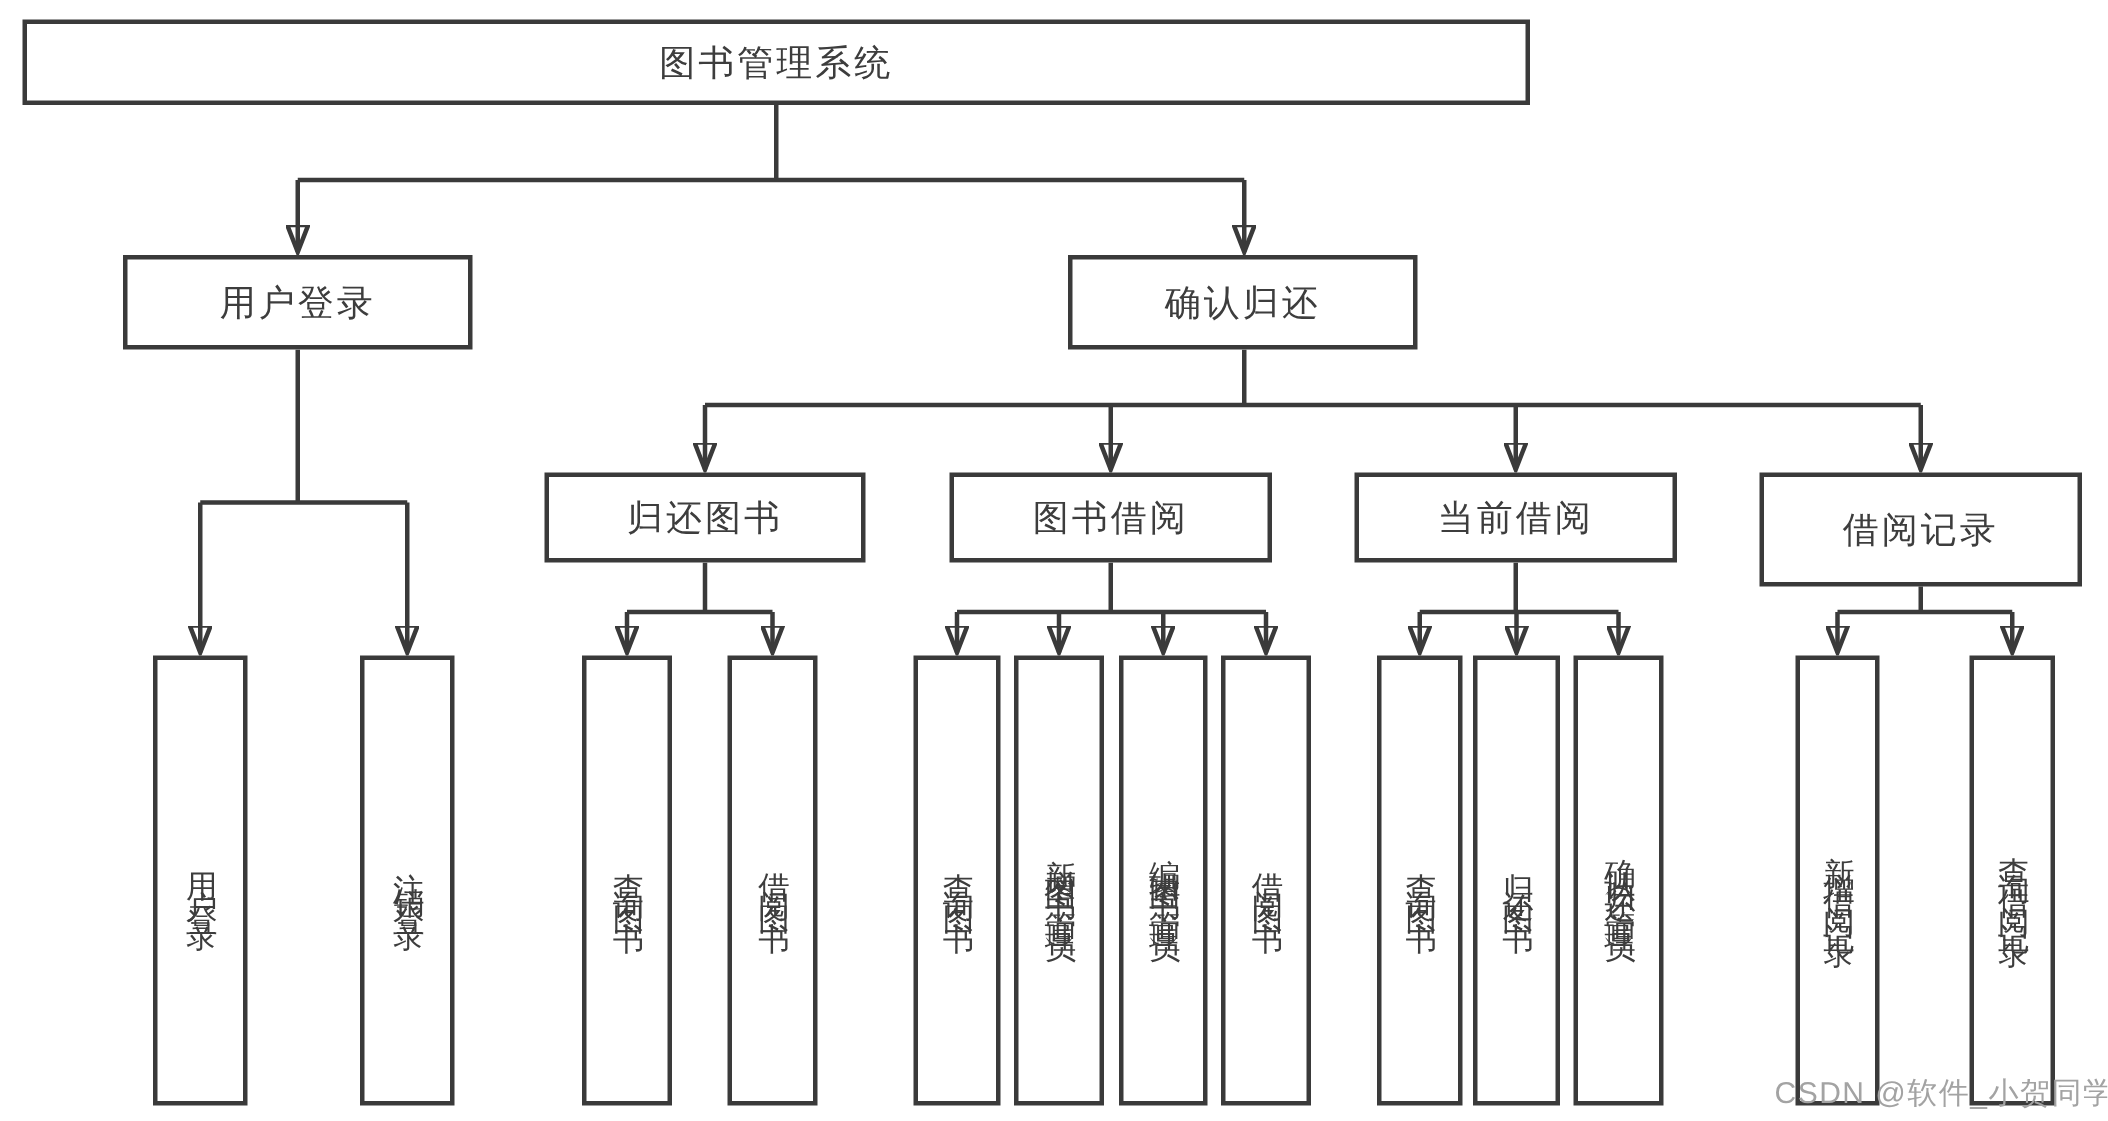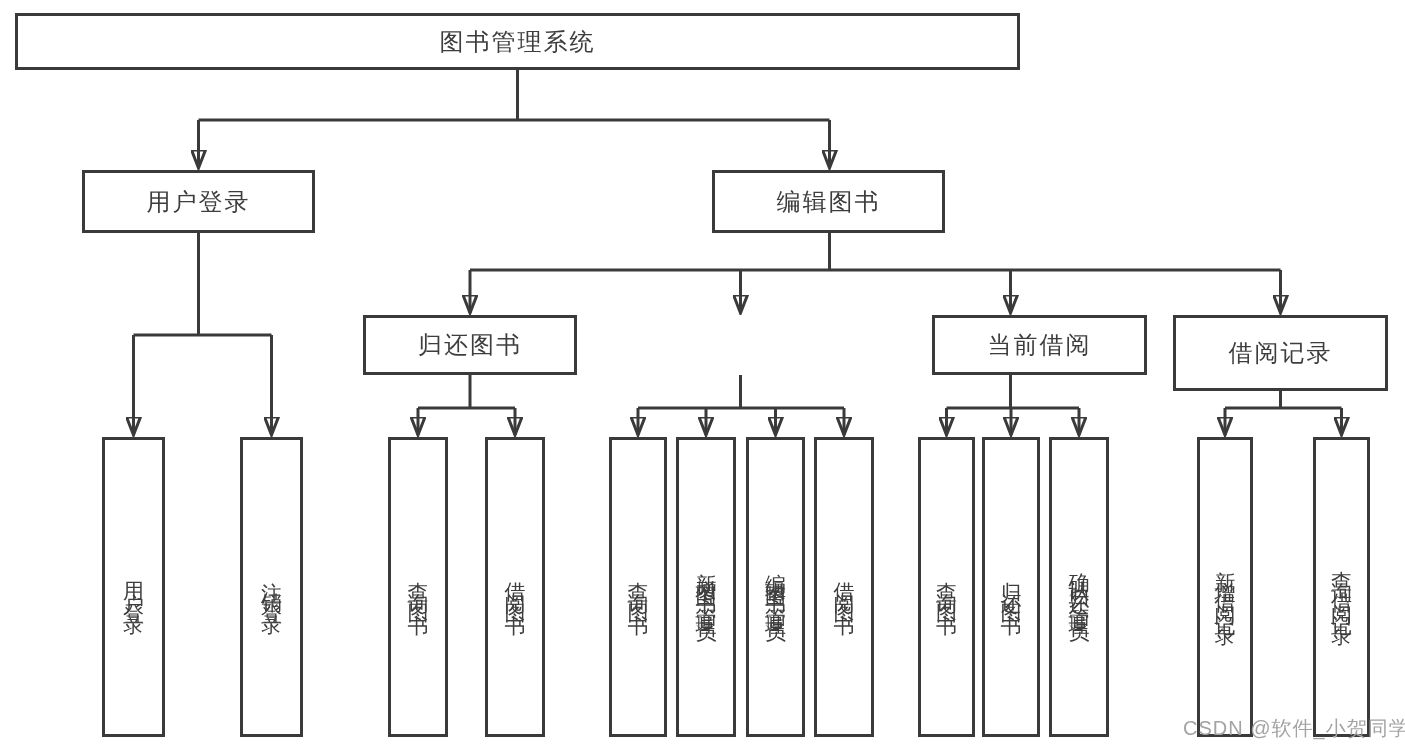--- a/index.html
+++ b/index.html
@@ -106,24 +106,25 @@
     <g>
       <path d="M1280.5 375 V408 M1225 408 H1341.5"></path>
       <line x1="1225" y1="408" x2="1225" y2="435" marker-end="url(#arw)"></line>
       <line x1="1341.5" y1="408" x2="1341.5" y2="435" marker-end="url(#arw)"></line>
     </g>
   </svg>
 
   <div class="hbox" style="left:15px; top:13px; width:1005px; height:57px;">图书管理系统</div>
 
   <div class="hbox" style="left:82px; top:170px; width:233px; height:63px;">用户登录</div>
-  <div class="hbox" style="left:712px; top:170px; width:233px; height:63px;">编辑图书</div>
+  <div class="hbox" style="left:712px; top:170px; width:233px; height:63px;">确认归还</div>
 
   <div class="hbox" style="left:363px; top:315px; width:214px; height:60px;">归还图书</div>
-  <div class="hbox" style="left:903px; top:315px; width:215px; height:60px;margin-left:29px;">当前借阅</div>
+  <div class="hbox" style="left:633px; top:315px; width:215px; height:60px;">图书借阅</div>
+  <div class="hbox" style="left:903px; top:315px; width:215px; height:60px;">当前借阅</div>
   <div class="hbox" style="left:1173px; top:315px; width:215px; height:76px;">借阅记录</div>
 
   <div class="vbox" style="left:102px; width:63px;">用户登录</div>
   <div class="vbox" style="left:240px; width:63px;">注销登录</div>
 
   <div class="vbox" style="left:388px; width:60px;">查询图书</div>
   <div class="vbox" style="left:485px; width:60px;">借阅图书</div>
 
   <div class="vbox" style="left:609px; width:58px;">查询图书</div>
   <div class="vbox tight" style="left:676px; width:60px;">新增图书（管理员）</div>

